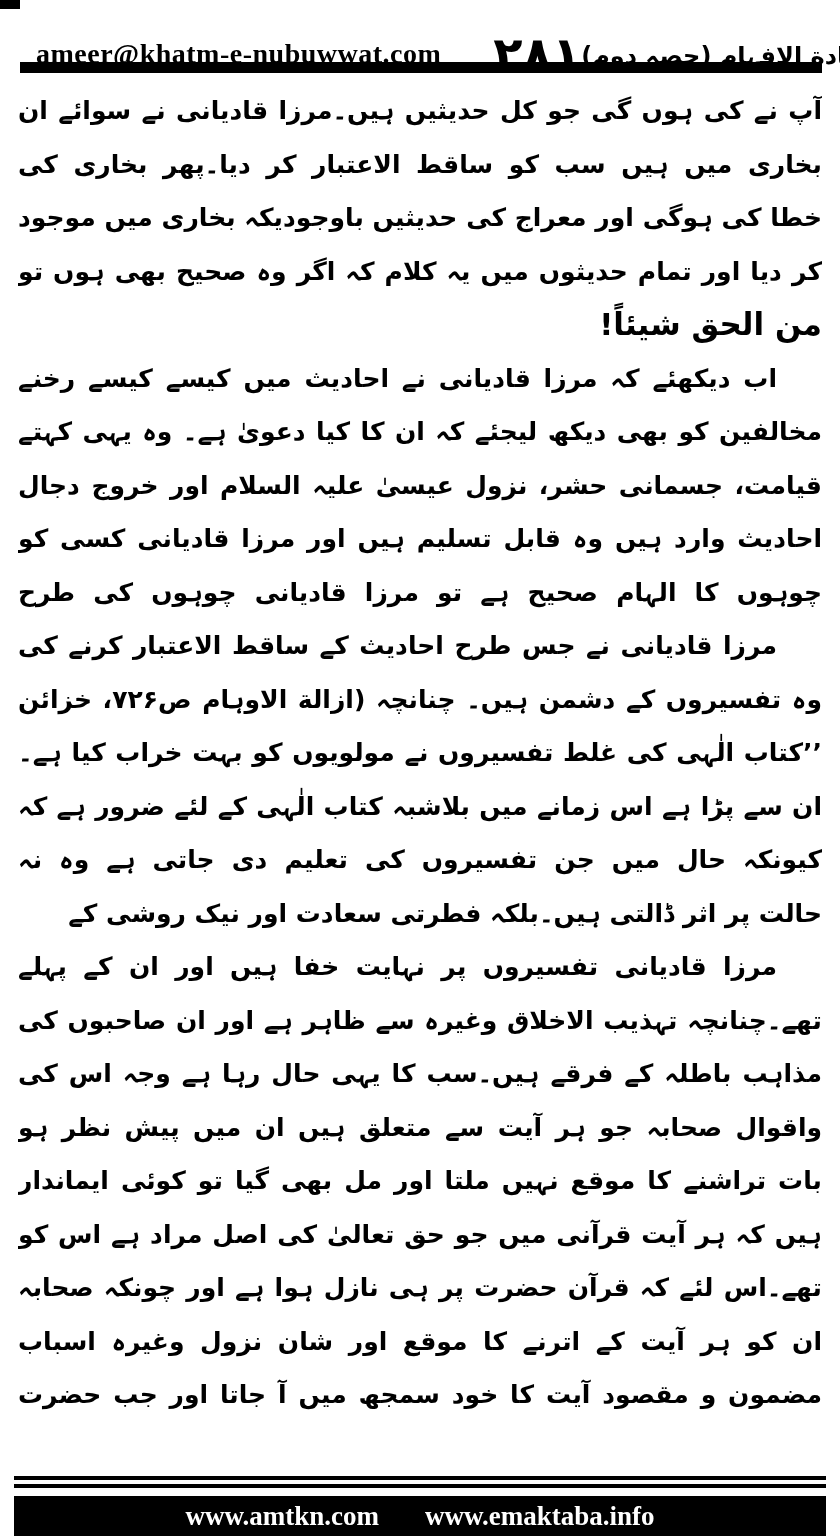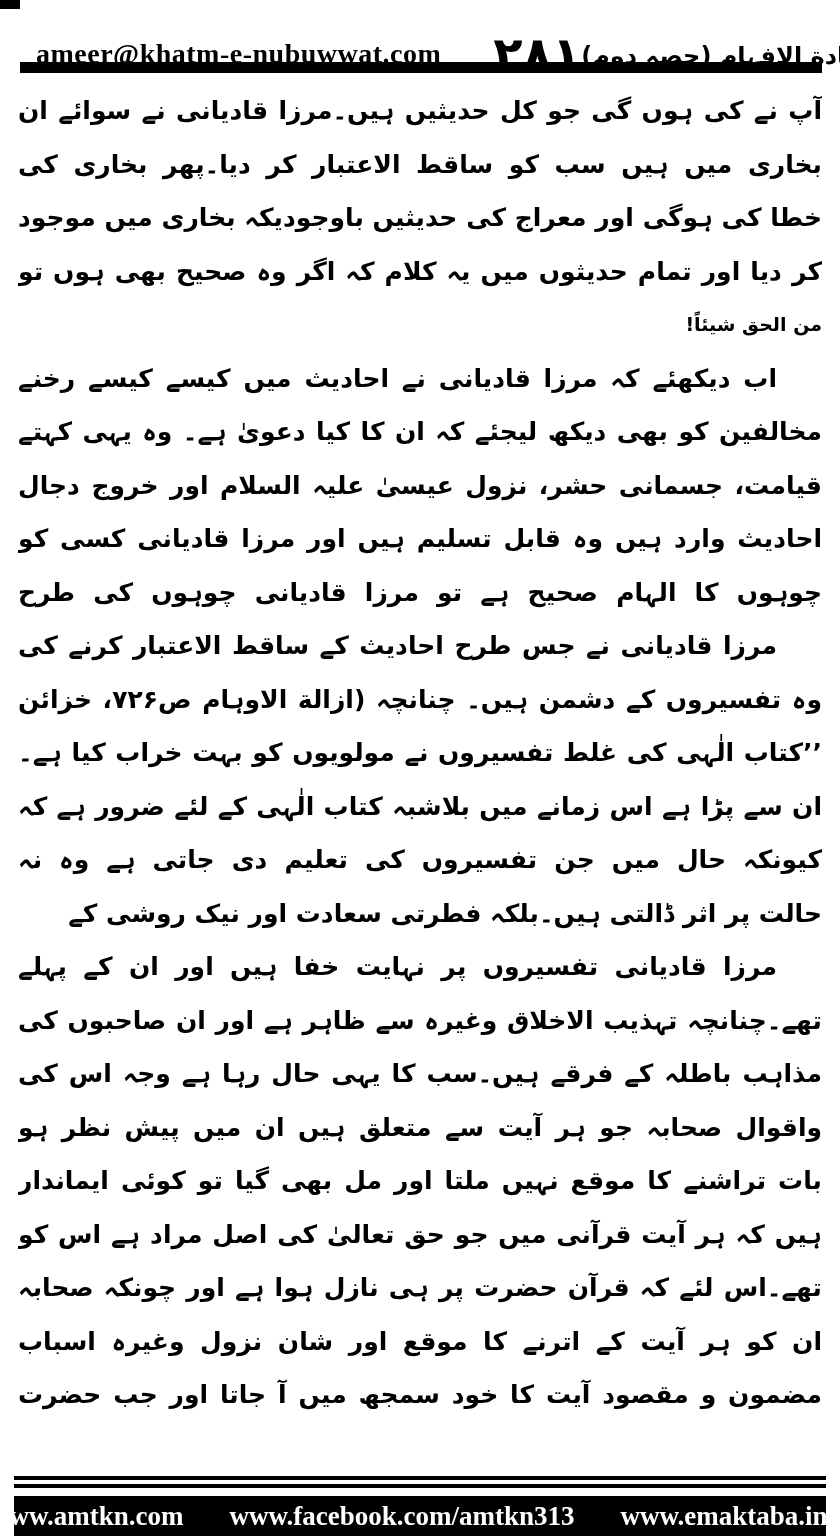--- a/index.html
+++ b/index.html
@@ -28,21 +28,21 @@
   .body-text{
     position:absolute;top:84px;left:18px;right:18px;
     direction:rtl;font-weight:bold;font-size:25px;line-height:53.5px;
   }
   .line{
     text-align:justify;text-align-last:justify;
     height:53.5px;overflow:hidden;white-space:normal;
   }
   .line.start{text-align:right;text-align-last:right;}
   .line.indent{text-indent:45px;}
-  .line.arabic{font-size:19px;letter-spacing:1px;}
+  .line.arabic{font-size:31px;letter-spacing:1px;}
   .footer-rules{position:absolute;left:14px;right:14px;bottom:48px;}
   .footer-rule{height:4px;background:#000;margin-bottom:4px;}
   .footer-bar{
     position:absolute;left:14px;right:14px;bottom:4px;height:40px;background:#000;
     display:flex;align-items:center;justify-content:center;gap:46px;
   }
   .footer-link{
     color:#fff;font-family:"Liberation Serif", serif;font-weight:bold;
     font-size:27px;white-space:nowrap;
   }
@@ -88,15 +88,14 @@
   <div class="line">مضمون و مقصود آیت کا خود سمجھ میں آ جاتا اور جب حضرت پڑھ کر سناتے تو جو غوامض معلوم نہ</div>
 </div>
 
 <div class="footer-rules">
   <div class="footer-rule"></div>
   <div class="footer-rule"></div>
 </div>
 
 <div class="footer-bar">
   <span class="footer-link">www.amtkn.com</span>
-  <span class="footer-link">www.facebook.com/amtkn313</span>
   <span class="footer-link">www.emaktaba.info</span>
 </div>
 
 </body></html>

